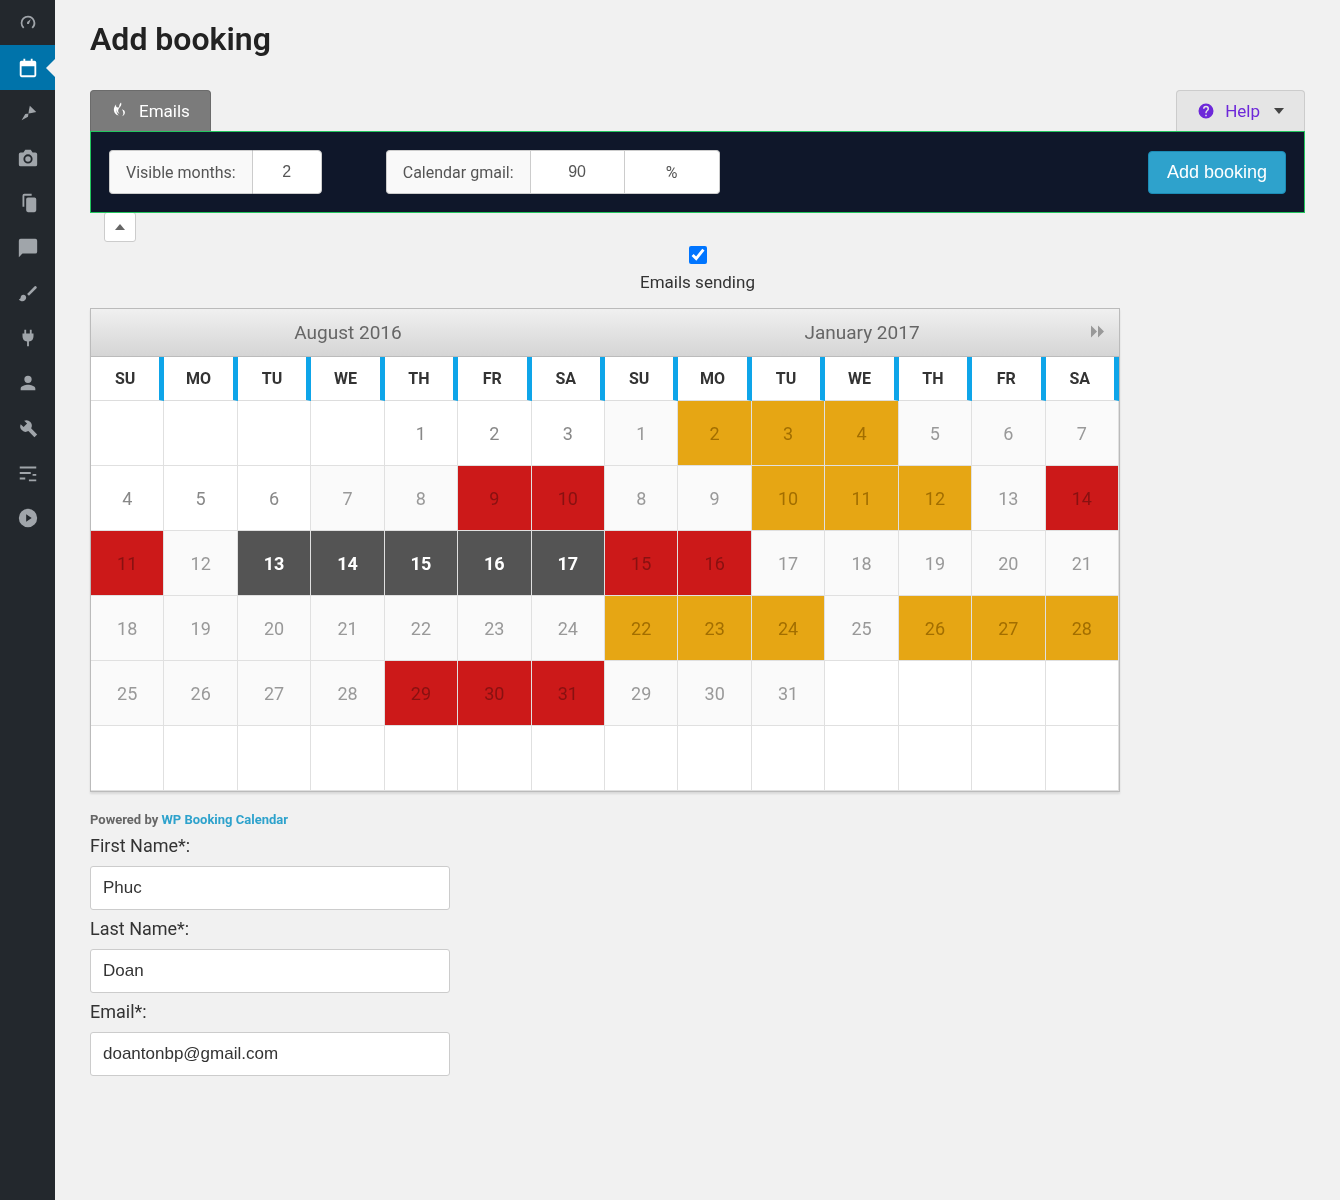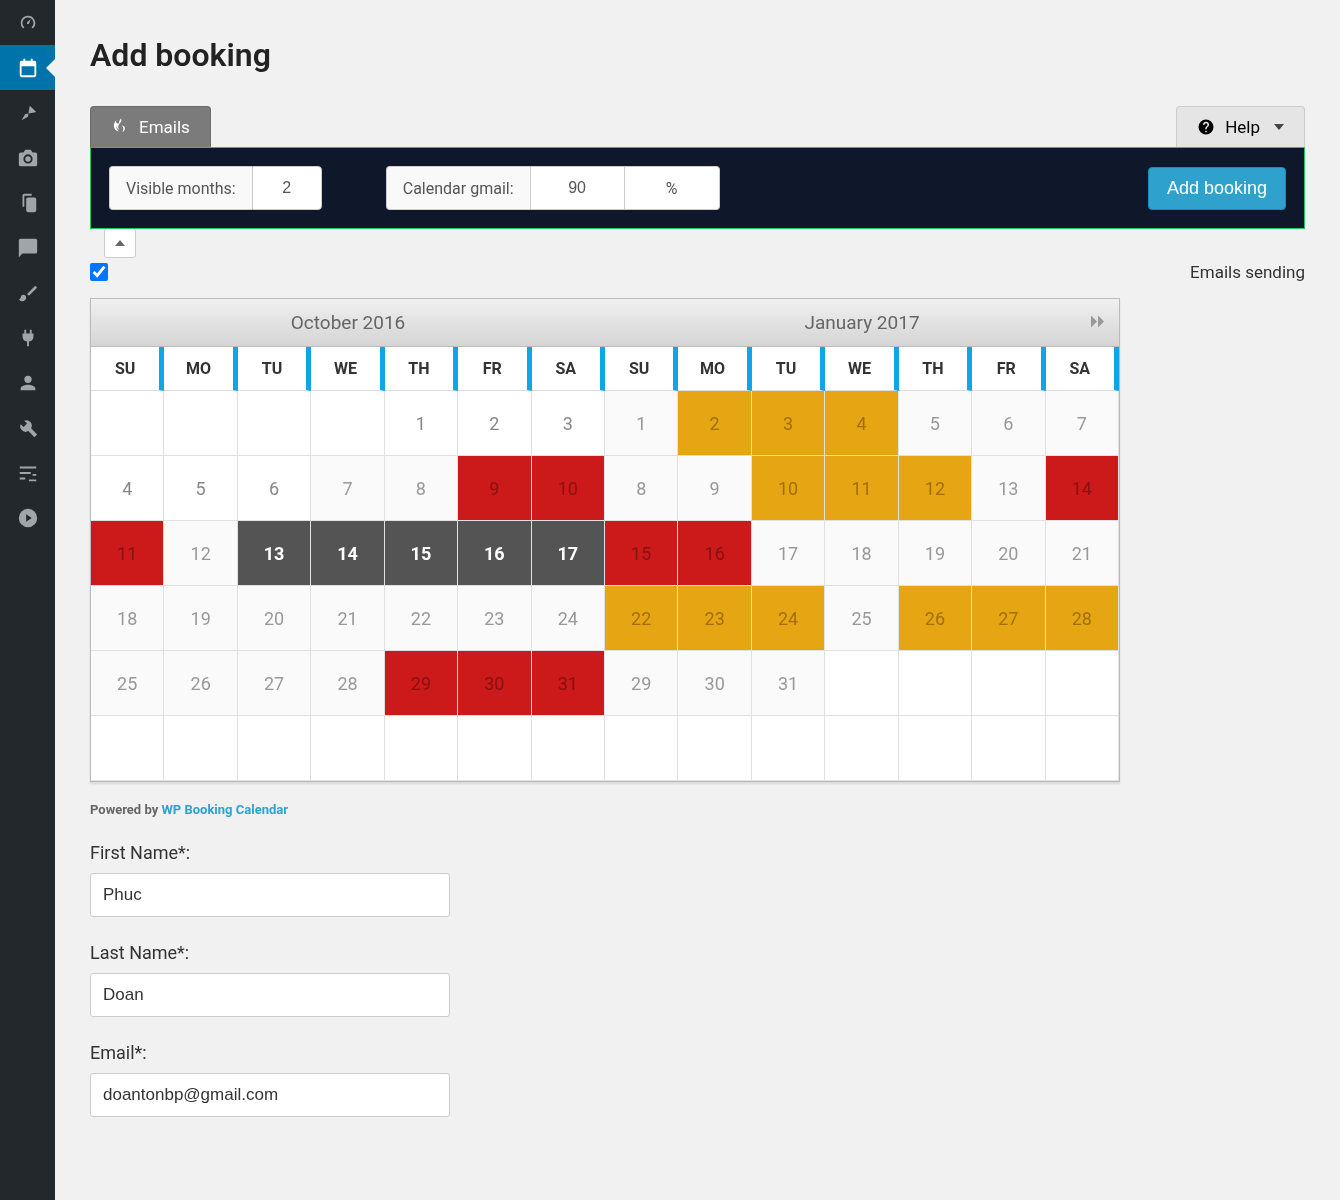--- a/index.html
+++ b/index.html
@@ -43,21 +43,21 @@
   top: 50%;
   transform: translateY(-50%);
   border: 10px solid transparent;
   border-right-color: #f1f1f1;
 }
 .sidebar-item svg { width: 22px; height: 22px; fill: currentColor; }
 
 
 .main {
   flex: 1;
-  padding: 16px 35px 20px 35px;
+  padding: 0 35px 20px 35px;
 }
 .page-title {
   font-size: 32px;
   font-weight: 600;
   color: #222;
   margin: 20px 0 32px 0;
 }
 
 .tabs-row {
   display: flex;
@@ -73,21 +73,21 @@
   color: #fff;
   border-radius: 4px 4px 0 0;
   padding: 10px 20px;
   font-size: 17px;
   cursor: pointer;
   border: 1px solid #6b6b6b;
   border-bottom: none;
 }
 .tab-light {
   background: #e5e5e5;
-  color: #000000;
+  color: #6d28d9;
   border-color: #ccc;
 }
 .tab svg { width: 18px; height: 18px; fill: currentColor; }
 .caret {
   width: 0; height: 0;
   border-left: 5px solid transparent;
   border-right: 5px solid transparent;
   border-top: 6px solid #444;
   margin-left: 4px;
 }
@@ -166,26 +166,27 @@
 }
 .chevron-up {
   width: 0; height: 0;
   border-left: 5px solid transparent;
   border-right: 5px solid transparent;
   border-bottom: 6px solid #666;
 }
 
 .emails-row {
   display: flex;
-  justify-content: space-between;
+  justify-content: flex-start;
   align-items: center;
   gap: 8px;
   margin-top: 4px;
   font-size: 17px;
   color: #333;
+  flex-direction: column;
 }
 .emails-row input { width: 18px; height: 18px; }
 
 
 .calendar {
   margin-top: 16px;
   border: 1px solid #bbb;
   background: #fff;
   box-shadow: 0 2px 2px rgba(0,0,0,0.1);
   width: 1030px;
@@ -249,21 +250,21 @@
 
 .powered {
   font-size: 13px;
   color: #666;
   margin-top: 20px;
   font-weight: bold;
 }
 .powered a { color: #2ea2cc; text-decoration: none; }
 
 
-.form-field { margin-top: 25px; }
+.form-field { margin-top: 8px; }
 .form-field label {
   display: block;
   font-size: 18px;
   color: #333;
   margin-bottom: 10px;
 }
 .form-field input {
   width: 360px;
   height: 44px;
   padding: 0 12px;
@@ -382,21 +383,21 @@
     <div style="flex:1;"></div>
   </div>
 
   <div class="emails-row">
     <input type="checkbox" checked="" style="">
     <span>Emails sending</span>
   </div>
 
   <div class="calendar">
     <div class="cal-header">
-      <div class="cal-month">October 2016</div>
+      <div class="cal-month">August 2016</div>
       <div class="cal-month">January 2017</div>
       <div class="cal-nav">
         <svg viewBox="0 0 24 24">
             <path d="M6 6l6 6-6 6V6zm7 0l6 6-6 6V6z"></path>
           </svg>
       </div>
     </div>
     <div class="cal-days" id="dow-row">
         <div class="dow">SU</div>
         <div class="dow">MO</div>

